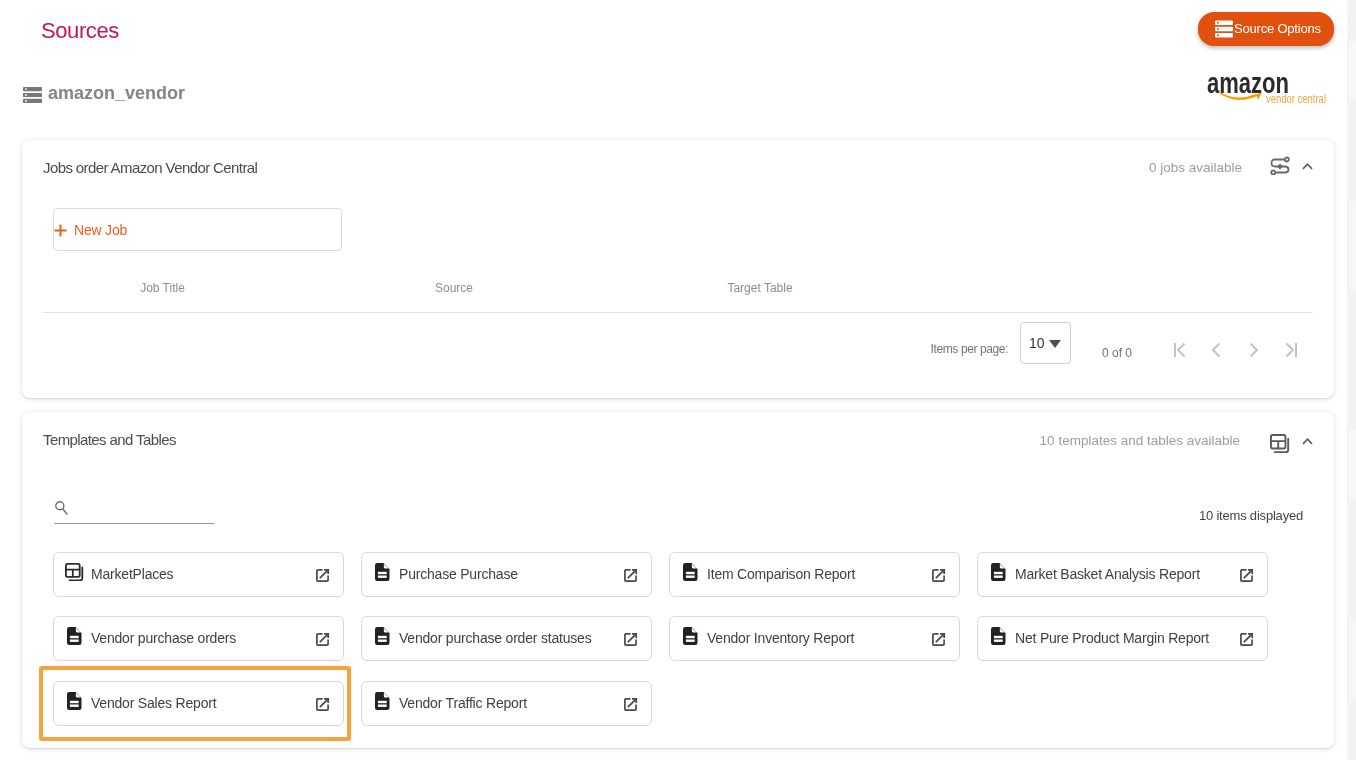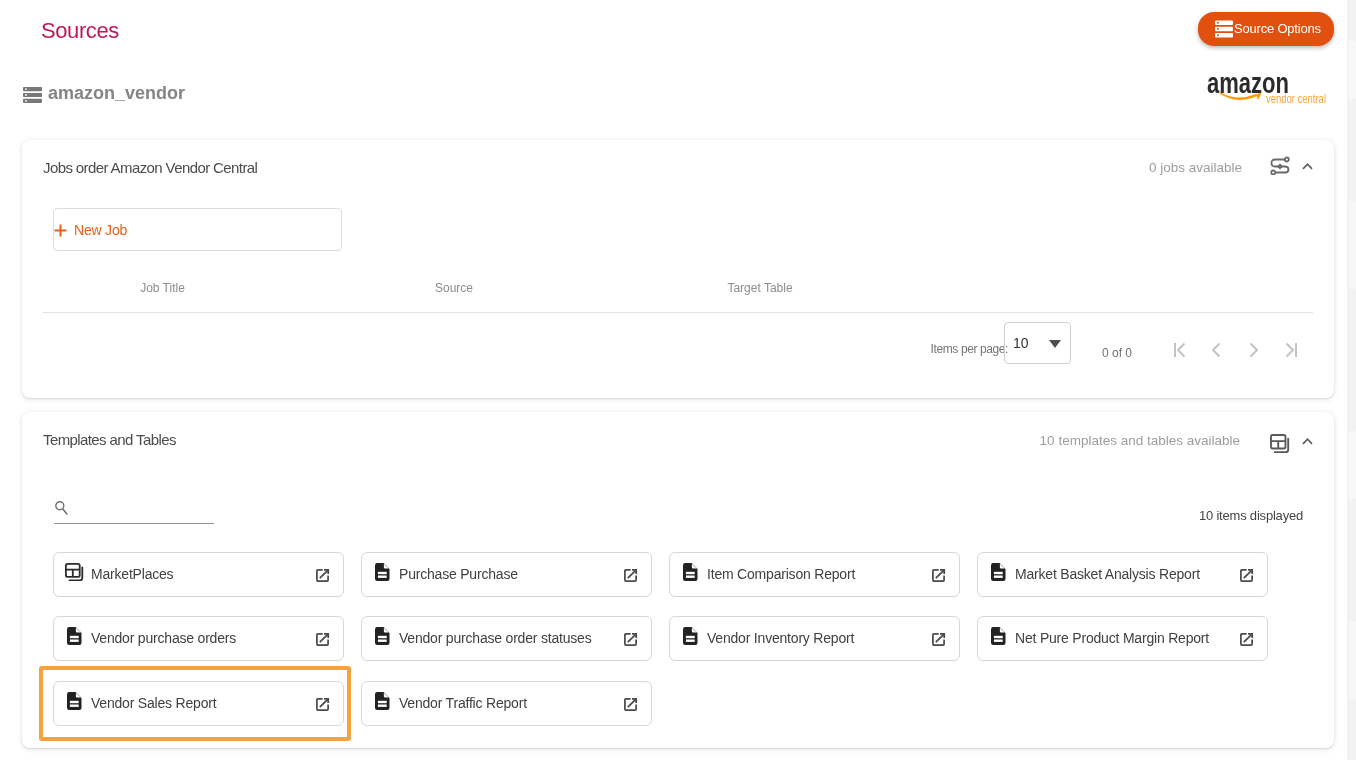--- a/index.html
+++ b/index.html
@@ -109,21 +109,21 @@
       </svg><span style="color:#e8611a; font-size:14px; letter-spacing:-0.2px; margin-left:7px;">New Job</span>
   </div>
 
   <div class="abs" style="left:0; top:141px; width:281px; text-align:center; font-size:12px; color:#8d8d8d;">Job Title</div>
   <div class="abs" style="left:332px; top:141px; width:200px; text-align:center; font-size:12px; color:#8d8d8d;">Source</div>
   <div class="abs" style="left:638px; top:141px; width:200px; text-align:center; font-size:12px; color:#8d8d8d;">Target Table</div>
 
   <div class="abs" style="left:21px; top:172px; width:1270px; height:1px; background:#e3e3e3;"></div>
 
   <div class="abs" style="right:326px; top:202px; font-size:12px; letter-spacing:-0.4px; color:#757575;">Items per page:</div>
-  <div class="abs" style="right:263px; top:182px; width:67px; height:42px; border:1px solid #cfcfcf; border-radius:4px;">
+  <div class="abs" style="right:263px; top:182px; width:51px; height:42px; border:1px solid #cfcfcf; border-radius:4px;">
     <div class="abs" style="left:8px; top:0; height:40px; line-height:40px; font-size:14px; color:#333;">10</div>
     <svg class="abs" style="right:9px; top:17px;" width="12" height="8" viewBox="0 0 12 8">
         <path d="M 0 0 L 12 0 L 6 8 Z" fill="#4f4f4f"></path>
       </svg>
   </div>
   <div class="abs" style="right:202px; top:206px; font-size:12px; color:#6f6f6f;">0 of 0</div>
 
   <svg class="abs" style="right:148px; top:202px;" width="13" height="16" viewBox="0 0 13 16">
       <path d="M 2 1 L 2 15 M 11.5 1.5 L 5 8 L 11.5 14.5" fill="none" stroke="#c3c3c3" stroke-width="2"></path>
     </svg>

